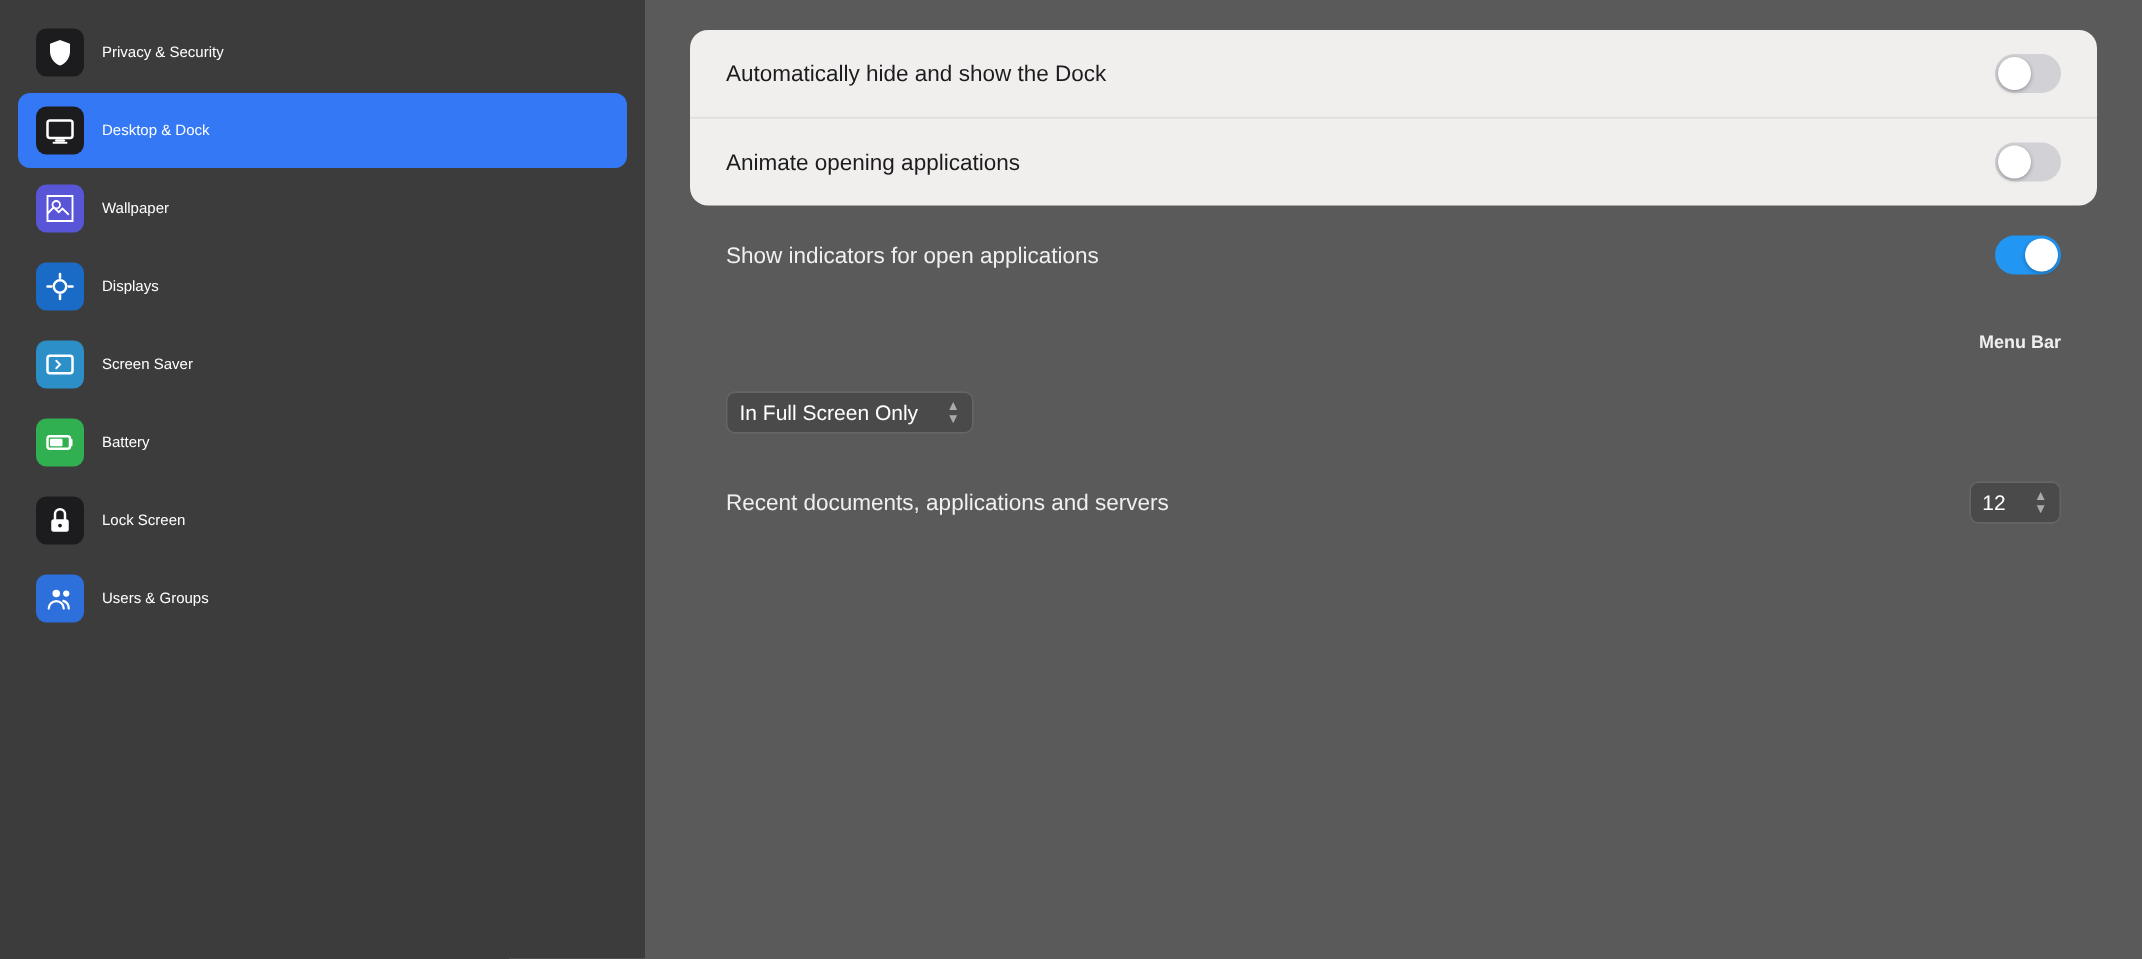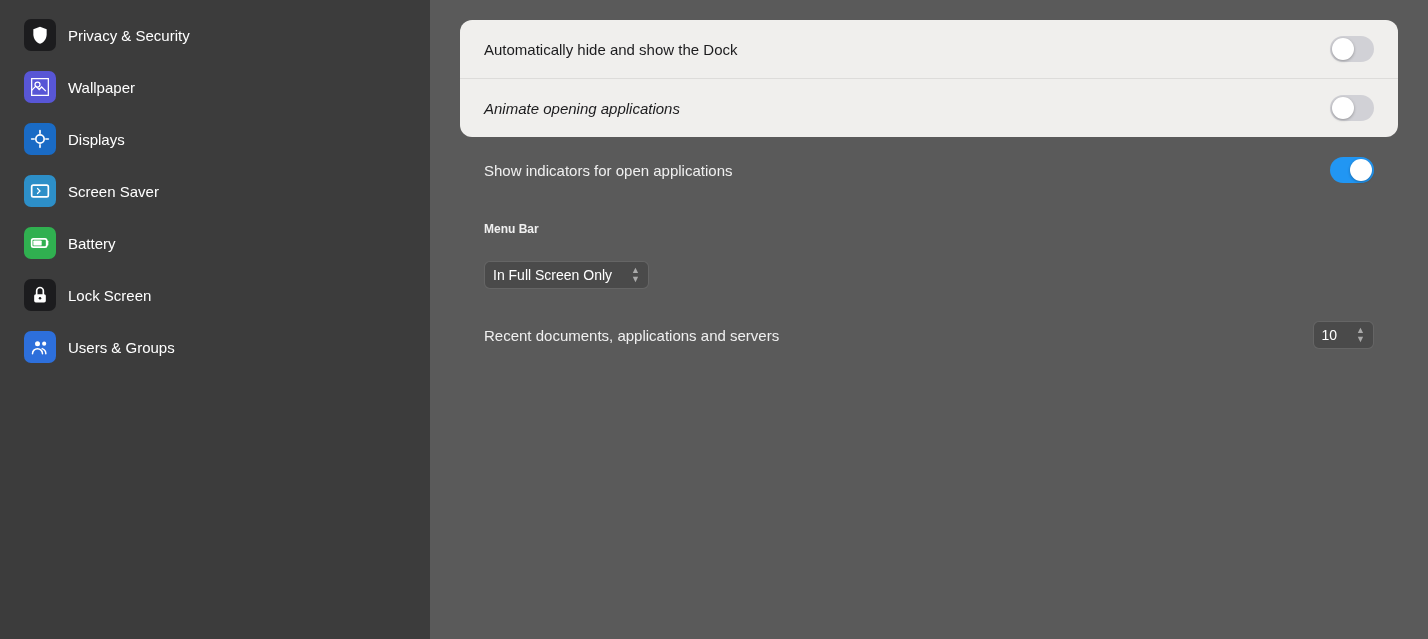--- a/index.html
+++ b/index.html
@@ -41,21 +41,21 @@
       border-radius: 7px;
       margin-right: 12px;
       flex-shrink: 0;
       display: flex;
       align-items: center;
       justify-content: center;
       font-size: 16px;
     }
 
     .sidebar-item .label {
-      font-size: 15px;
+      font-size: 10px;
       color: #ffffff;
       font-weight: 400;
     }
 
     .sidebar-item.active .label {
       color: #ffffff;
       font-weight: 500;
     }
 
     
@@ -88,21 +88,20 @@
     .setting-row {
       display: flex;
       align-items: center;
       justify-content: space-between;
       padding: 16px 24px;
       border-bottom: 1px solid rgba(0,0,0,0.08);
     }
 
     .setting-row:last-child {
       border-bottom: none;
-      font-style: italic;
     }
 
     .setting-label {
       font-size: 15px;
       color: #1c1c1e;
     }
 
     
     .toggle {
       width: 44px;
@@ -131,20 +130,21 @@
       box-shadow: 0 1px 3px rgba(0,0,0,0.3);
       transition: left 0.15s;
     }
 
     .toggle.off .toggle-knob { left: 2px; }
     .toggle.on .toggle-knob { left: 20px; }
 
     
     .gray-rows {
       margin-top: 4px;
+      text-align: right;
     }
 
     .gray-row {
       display: flex;
       align-items: center;
       justify-content: space-between;
       padding: 16px 24px;
     }
 
     .gray-row .setting-label {
@@ -197,20 +197,30 @@
 
   <div class="sidebar-item">
     <div class="icon icon-privacy">
       <svg viewBox="0 0 24 24" fill="white">
           <path d="M12 2L4 5v6c0 5.25 3.5 10.15 8 11.35C16.5 21.15 20 16.25 20 11V5L12 2z"></path>
         </svg>
     </div>
     <span class="label">Privacy &amp; Security</span>
   </div>
 
+  <div class="sidebar-item active">
+    <div class="icon icon-desktop">
+      <svg viewBox="0 0 24 24" fill="white">
+          <rect x="2" y="4" width="20" height="14" rx="2" fill="none" stroke="white" stroke-width="2"></rect>
+          <rect x="8" y="19" width="8" height="2" rx="1" fill="white"></rect>
+          <rect x="6" y="21" width="12" height="1.5" rx="0.75" fill="white"></rect>
+        </svg>
+    </div>
+    <span class="label">Desktop &amp; Dock</span>
+  </div>
 
   <div class="sidebar-item">
     <div class="icon icon-wallpaper">
       <svg viewBox="0 0 24 24" fill="white">
           <circle cx="9" cy="9" r="3" fill="none" stroke="white" stroke-width="1.5"></circle>
           <path d="M2 2h20v20H2z" fill="none" stroke="white" stroke-width="1.5"></path>
           <path d="M2 16l5-5 4 4 3-3 5 5" stroke="white" stroke-width="1.5" fill="none"></path>
         </svg>
     </div>
     <span class="label">Wallpaper</span>
@@ -312,21 +322,21 @@
         <div class="stepper-arrows">
           <span>▲</span>
           <span>▼</span>
         </div>
       </div>
     </div>
 
     <div class="gray-row">
       <span class="setting-label">Recent documents, applications and servers</span>
       <div class="dropdown-stepper">
-        <span>10</span>
+        <span>12</span>
         <div class="stepper-arrows">
           <span>▲</span>
           <span>▼</span>
         </div>
       </div>
     </div>
   </div>
 </div>
 
 </body></html>

